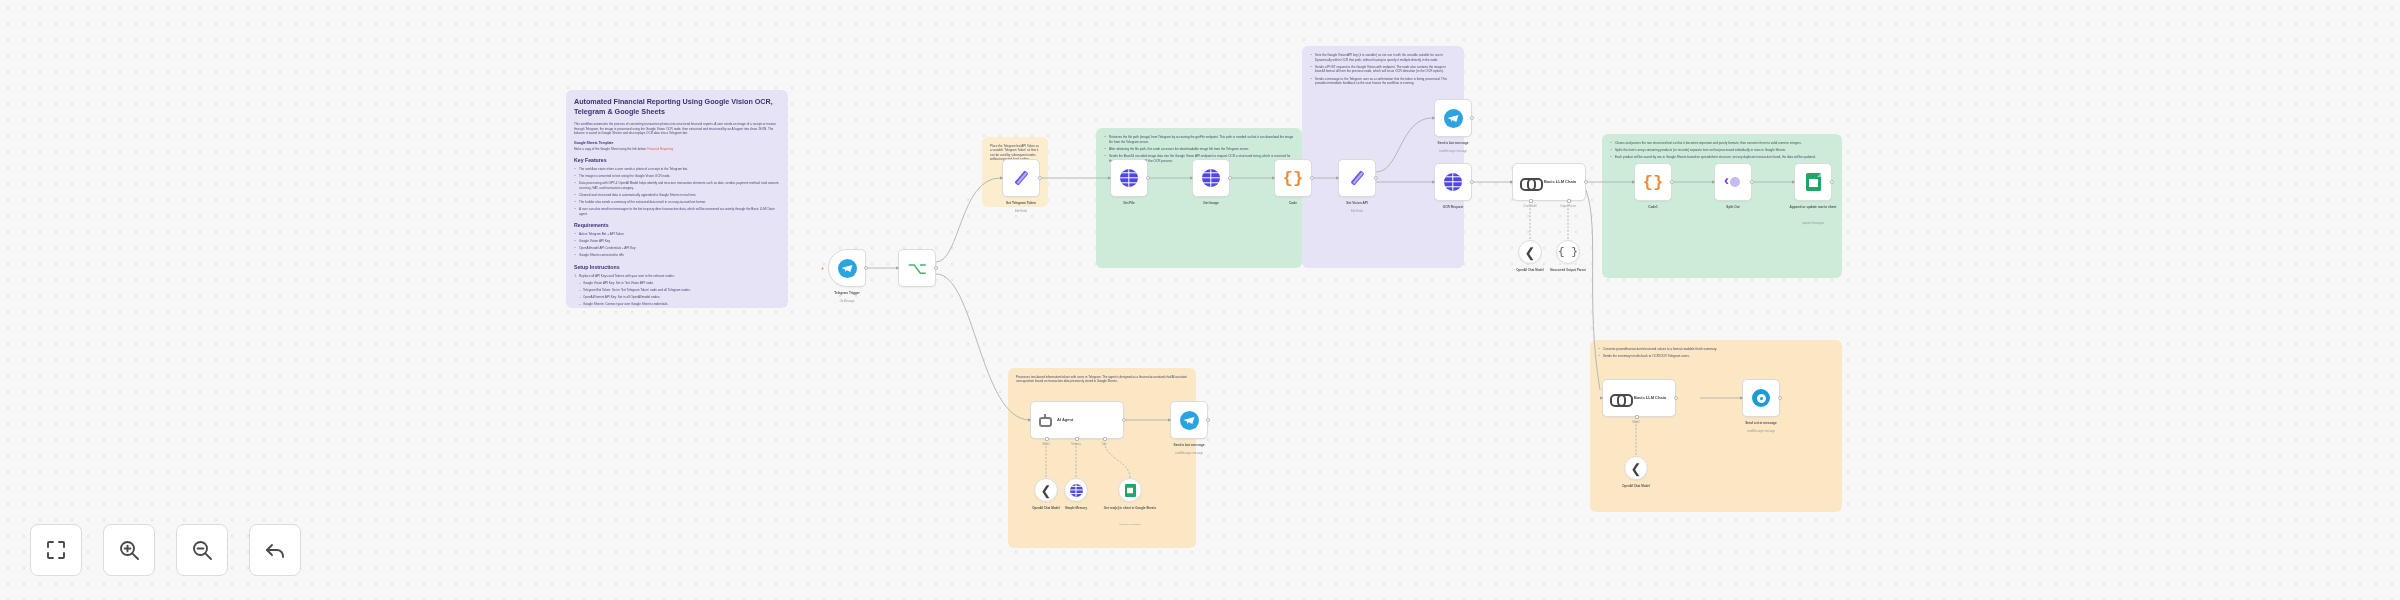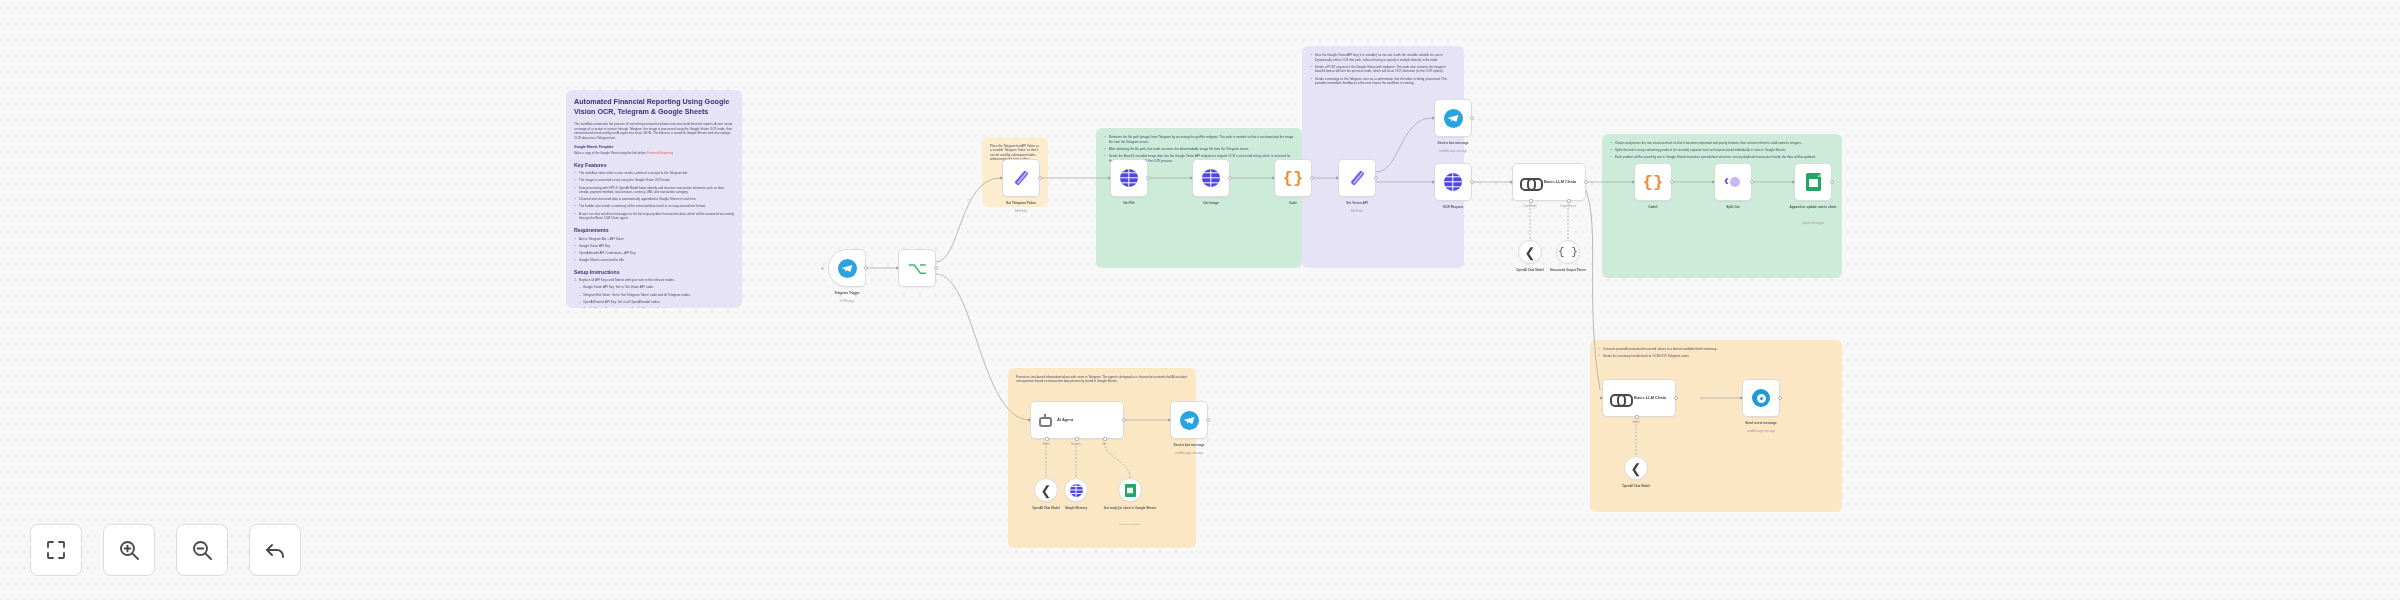--- a/index.html
+++ b/index.html
@@ -215,21 +215,21 @@
     cursor: pointer;
   }
   .tbtn svg { width: 24px; height: 24px; stroke: #4a4a4a; stroke-width: 1.9; fill: none;
               stroke-linecap: round; stroke-linejoin: round; }
 </style>
 </head>
 <body>
 
 <div id="canvas">
 
-  <div class="sticky purple" style="left:566px; top:90px; width:176px; height:218px;">
+  <div class="sticky purple" style="left:566px; top:90px; width:222px; height:218px;">
     <div class="sk-h1">Automated Financial Reporting Using Google Vision OCR, Telegram &amp; Google Sheets</div>
     <div class="sk-p">This workflow automates the process of converting transaction photos into structured financial reports. A user sends an image of a receipt or invoice through Telegram, the image is processed using the Google Vision OCR node, then extracted and structured by an AI agent into clean JSON. The balance is saved to Google Sheets and also replays OCR data into a Telegram bot.</div>
     <div class="sk-note-title">Google Sheets Template</div>
     <div class="sk-tiny">
       <span>Make a copy of the Google Sheet using the link below:</span>
       <span class="sk-link">Financial Reporting</span>
     </div>
     <div class="sk-h2">Key Features</div>
     <ul class="sk-ul">
       <li>The workflow starts when a user sends a photo of a receipt to the Telegram bot.</li>

